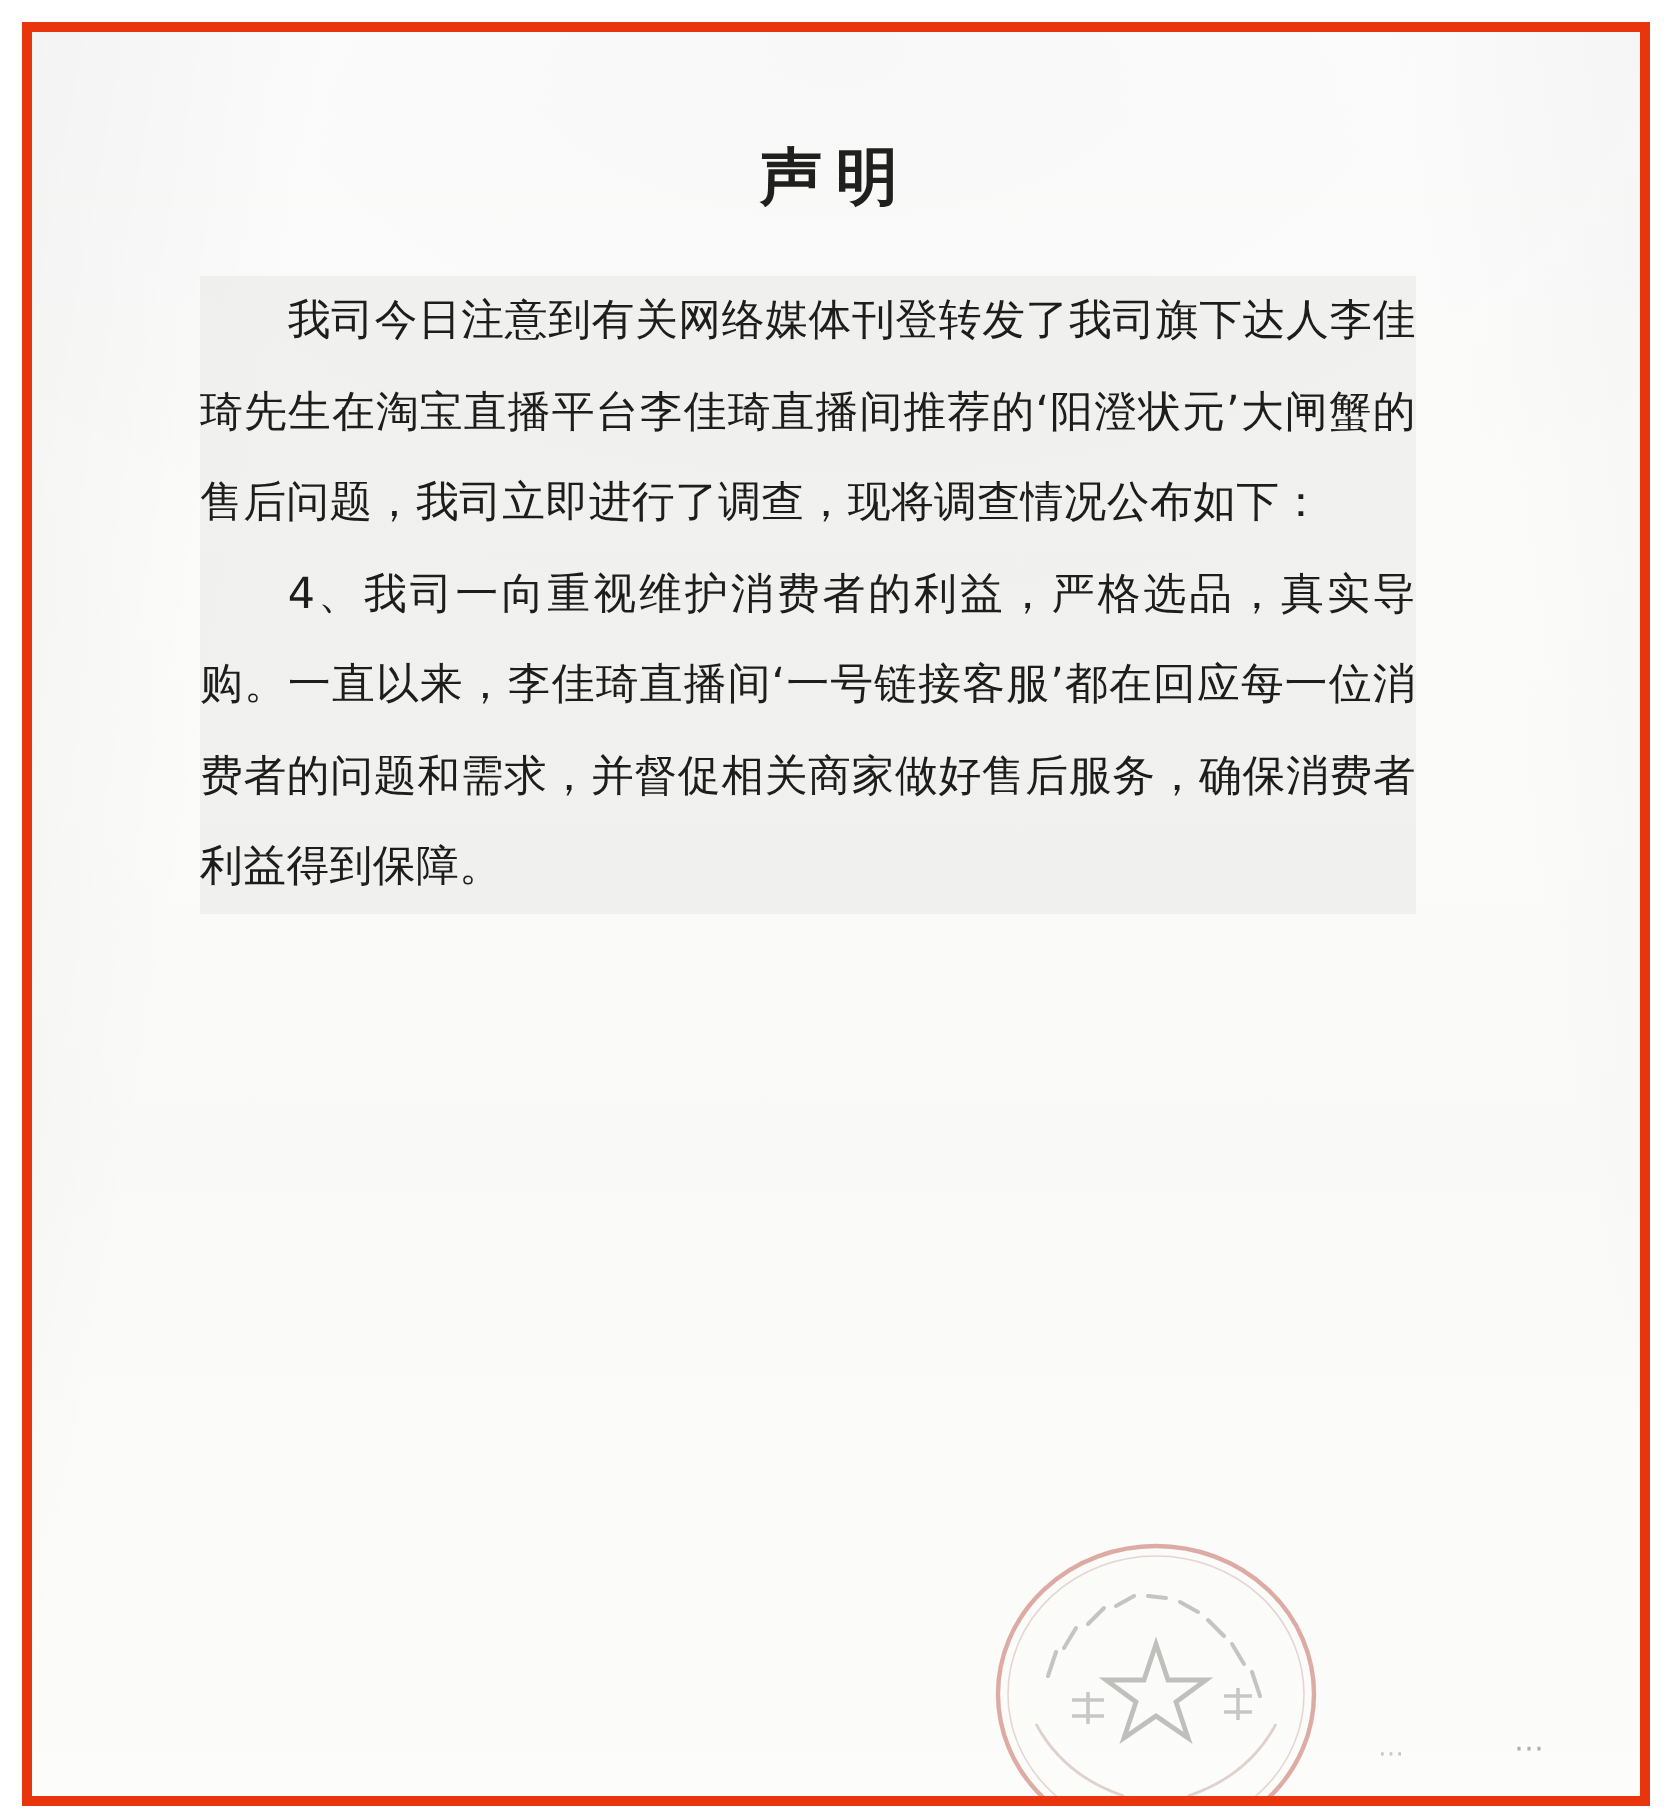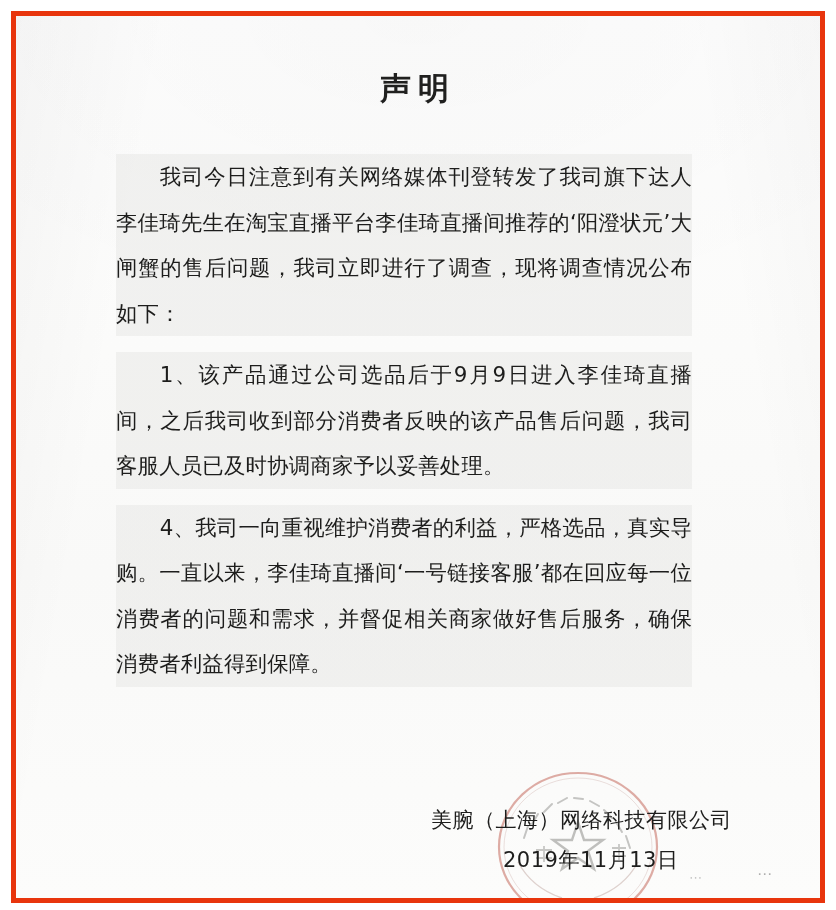--- a/index.html
+++ b/index.html
@@ -82,21 +82,21 @@
     width: 608px;
     color: #1d1d1c;
     font-size: 21.4px;
     line-height: 45.5px;
     letter-spacing: 0.2px;
     text-align: justify;
     text-justify: inter-character;
   }
 
   .para {
-    margin: 16px;
+    margin: 0;
     text-indent: 2.05em;
     
     background: linear-gradient(
       180deg,
       rgba(232,232,230,0.55) 0%,
       rgba(232,232,230,0.55) 100%
     );
   }
 
   
@@ -145,21 +145,20 @@
 <body>
 
 <div class="page-wrap">
 
   <div class="paper">
 
     <div class="doc-title">声明</div>
 
     <div class="body-text">
       <p class="para">我司今日注意到有关网络媒体刊登转发了我司旗下达人李佳琦先生在淘宝直播平台李佳琦直播间推荐的‘阳澄状元’大闸蟹的售后问题，我司立即进行了调查，现将调查情况公布如下：</p>
-      <p class="para">1、该产品通过公司选品后于9月9日进入李佳琦直播间，之后我司收到部分消费者反映的该产品售后问题，我司客服人员已及时协调商家予以妥善处理。</p>
       <p class="para">4、我司一向重视维护消费者的利益，严格选品，真实导购。一直以来，李佳琦直播间‘一号链接客服’都在回应每一位消费者的问题和需求，并督促相关商家做好售后服务，确保消费者利益得到保障。</p>
 
     </div>
 
     <div class="seal">
       <svg width="168" height="155" viewBox="0 0 168 155" xmlns="http://www.w3.org/2000/svg">
         <ellipse cx="84" cy="77" rx="79" ry="74" fill="none" stroke="#b8493a" stroke-width="2.2" opacity="0.85"></ellipse>
         <ellipse cx="84" cy="77" rx="74" ry="69" fill="none" stroke="#9a5a50" stroke-width="0.8" opacity="0.45"></ellipse>
 
         <path d="M84 52 L90 70 L109 70 L94 81 L100 99 L84 88 L68 99 L74 81 L59 70 L78 70 Z" fill="none" stroke="#6b6b68" stroke-width="2.4" opacity="0.8"></path>
@@ -179,23 +178,19 @@
           <path d="M42 80 h16 M42 88 h16 M50 76 v16"></path>
           <path d="M118 78 h14 M118 86 h14 M125 74 v16"></path>
         </g>
         <g stroke="#8a5a50" stroke-width="1.4" fill="none" opacity="0.5">
           <path d="M24 92 q14 26 44 36"></path>
           <path d="M144 92 q-14 26 -44 36"></path>
         </g>
       </svg>
     </div>
 
-    <div class="sign-block">
-      <div class="sign-company">美腕（上海）网络科技有限公司</div>
-      <div class="sign-date">2019年11月13日</div>
-    </div>
 
     <span class="scrap scrap-a">⋯</span>
     <span class="scrap scrap-b">⋯</span>
   </div>
 
   <div class="red-frame"></div>
 </div>
 
 </body></html>

